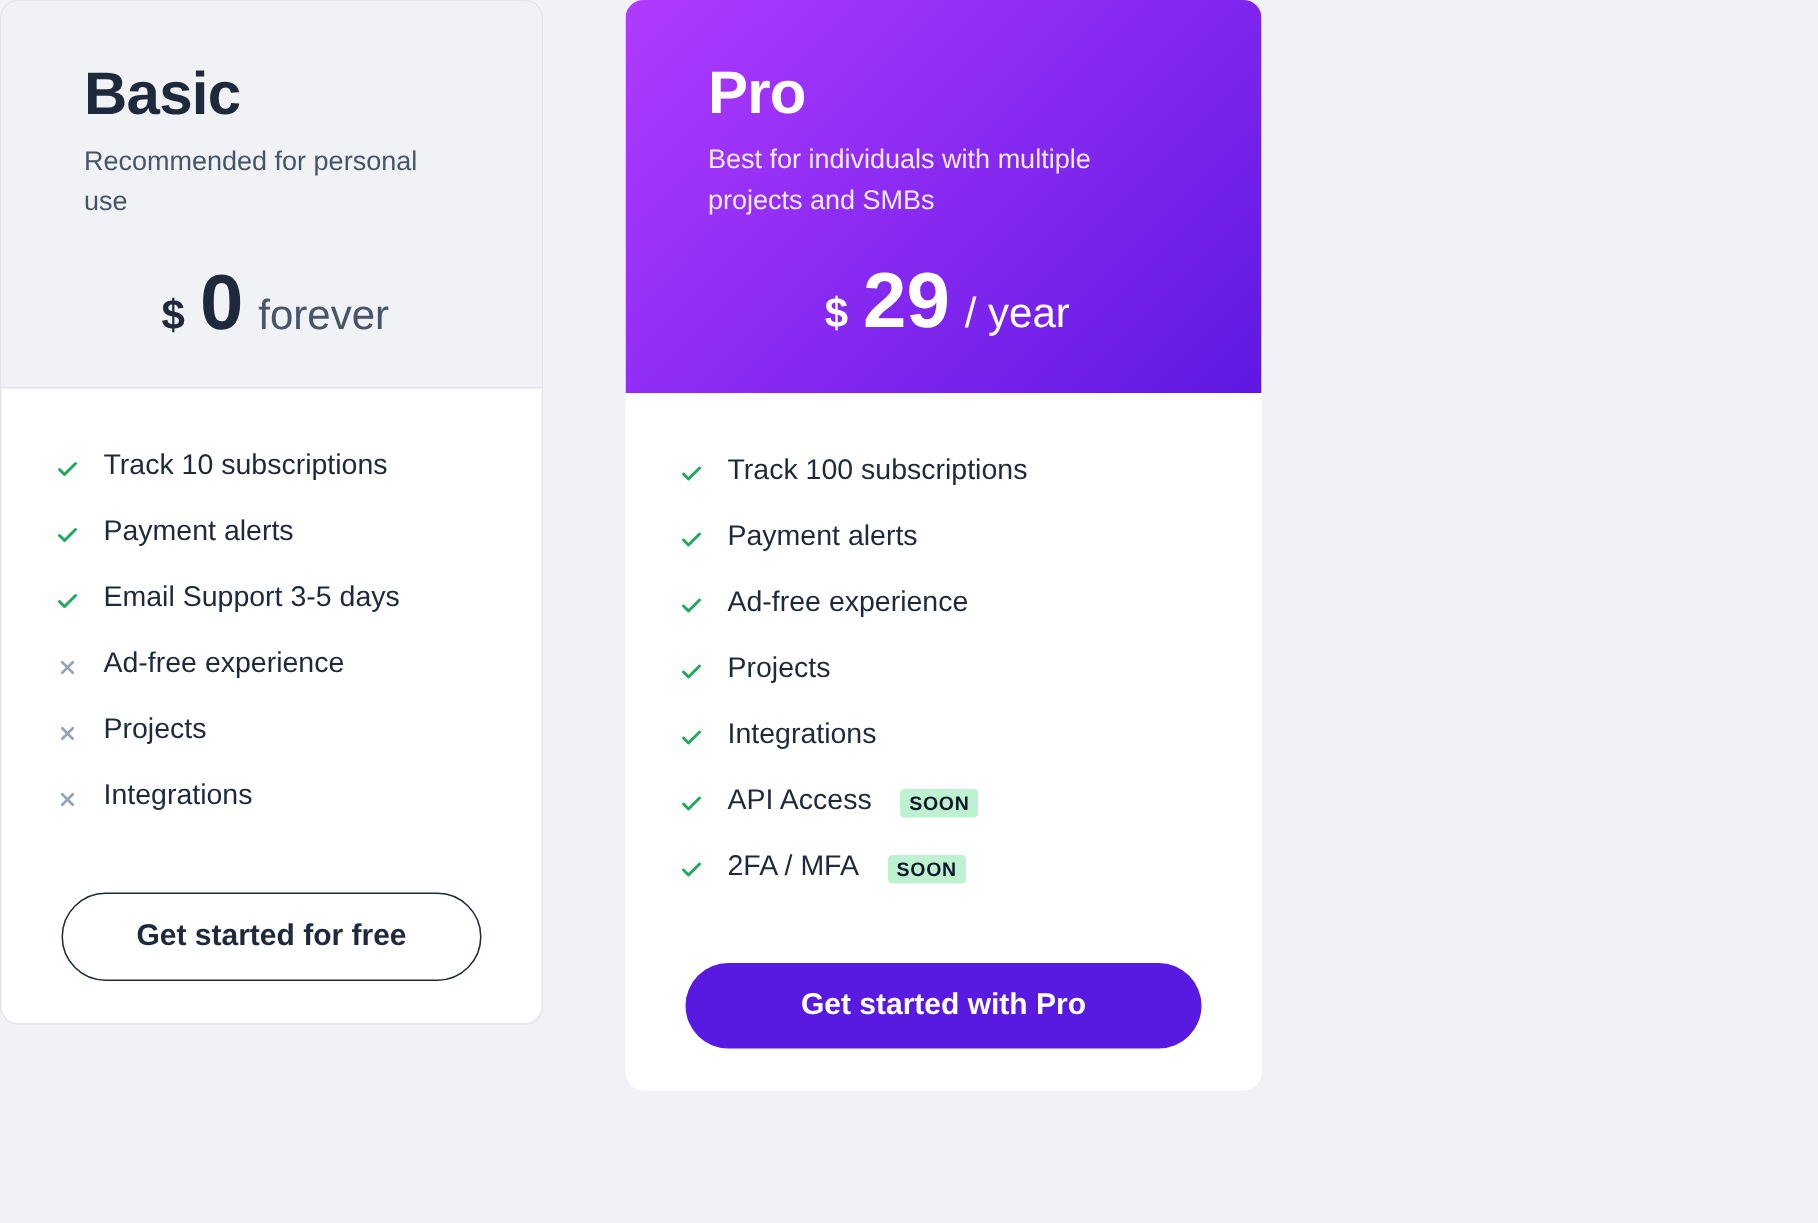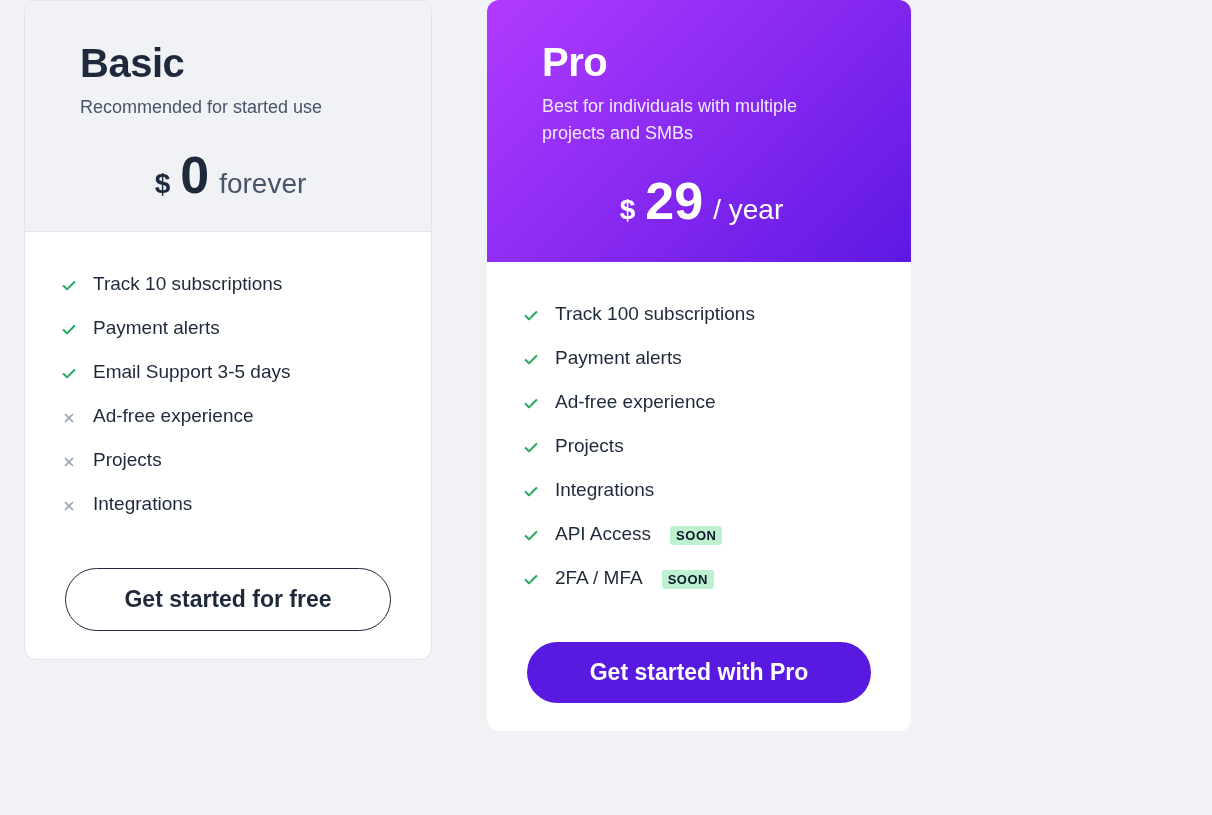--- a/index.html
+++ b/index.html
@@ -18,23 +18,22 @@
     gap: 55px;
     padding: 0;
     align-items: flex-start;
   }
   .card {
     border-radius: 12px;
     overflow: hidden;
     background: #fff;
   }
   .card-basic {
-    width: 408px;
+    width: 362px;
     border: 1px solid #e2e4e8;
-    margin-left: 24px;
   }
   .card-pro {
     width: 424px;
     margin-left: 0;
   }
   .header {
     padding: 40px 50px 30px 55px;
   }
   .header-basic {
     background: #f1f2f5;
@@ -109,21 +108,21 @@
     letter-spacing: 0.5px;
     margin-left: 4px;
   }
   .btn {
     display: block;
     width: calc(100% - 80px);
     margin: 12px 40px 28px 40px;
     padding: 17px 0;
     border-radius: 999px;
     text-align: center;
-    font-size: 23px;
+    font-size: 20px;
     font-weight: 600;
     cursor: pointer;
     border: none;
   }
   .btn-outline {
     background: transparent;
     border: 1px solid #1e293b;
     color: #1e293b;
   }
   .btn-solid {
@@ -132,21 +131,21 @@
   }
 </style>
 </head>
 <body>
 
 <div class="container">
 
   <div class="card card-basic">
     <div class="header header-basic">
       <h2 class="plan-name">Basic</h2>
-      <p class="plan-sub">Recommended for started use</p>
+      <p class="plan-sub">Recommended for personal use</p>
       <div class="price-row">
         <span class="price-currency">$</span>
         <span class="price-amount">0</span>
         <span class="price-period">forever</span>
       </div>
     </div>
     <div class="features" id="basic-features">
         <div class="feat">
           <span class="icon">
             <svg width="16" height="16" viewBox="0 0 24 24" fill="none" stroke="#22a95c" stroke-width="3" stroke-linecap="round" stroke-linejoin="round">

